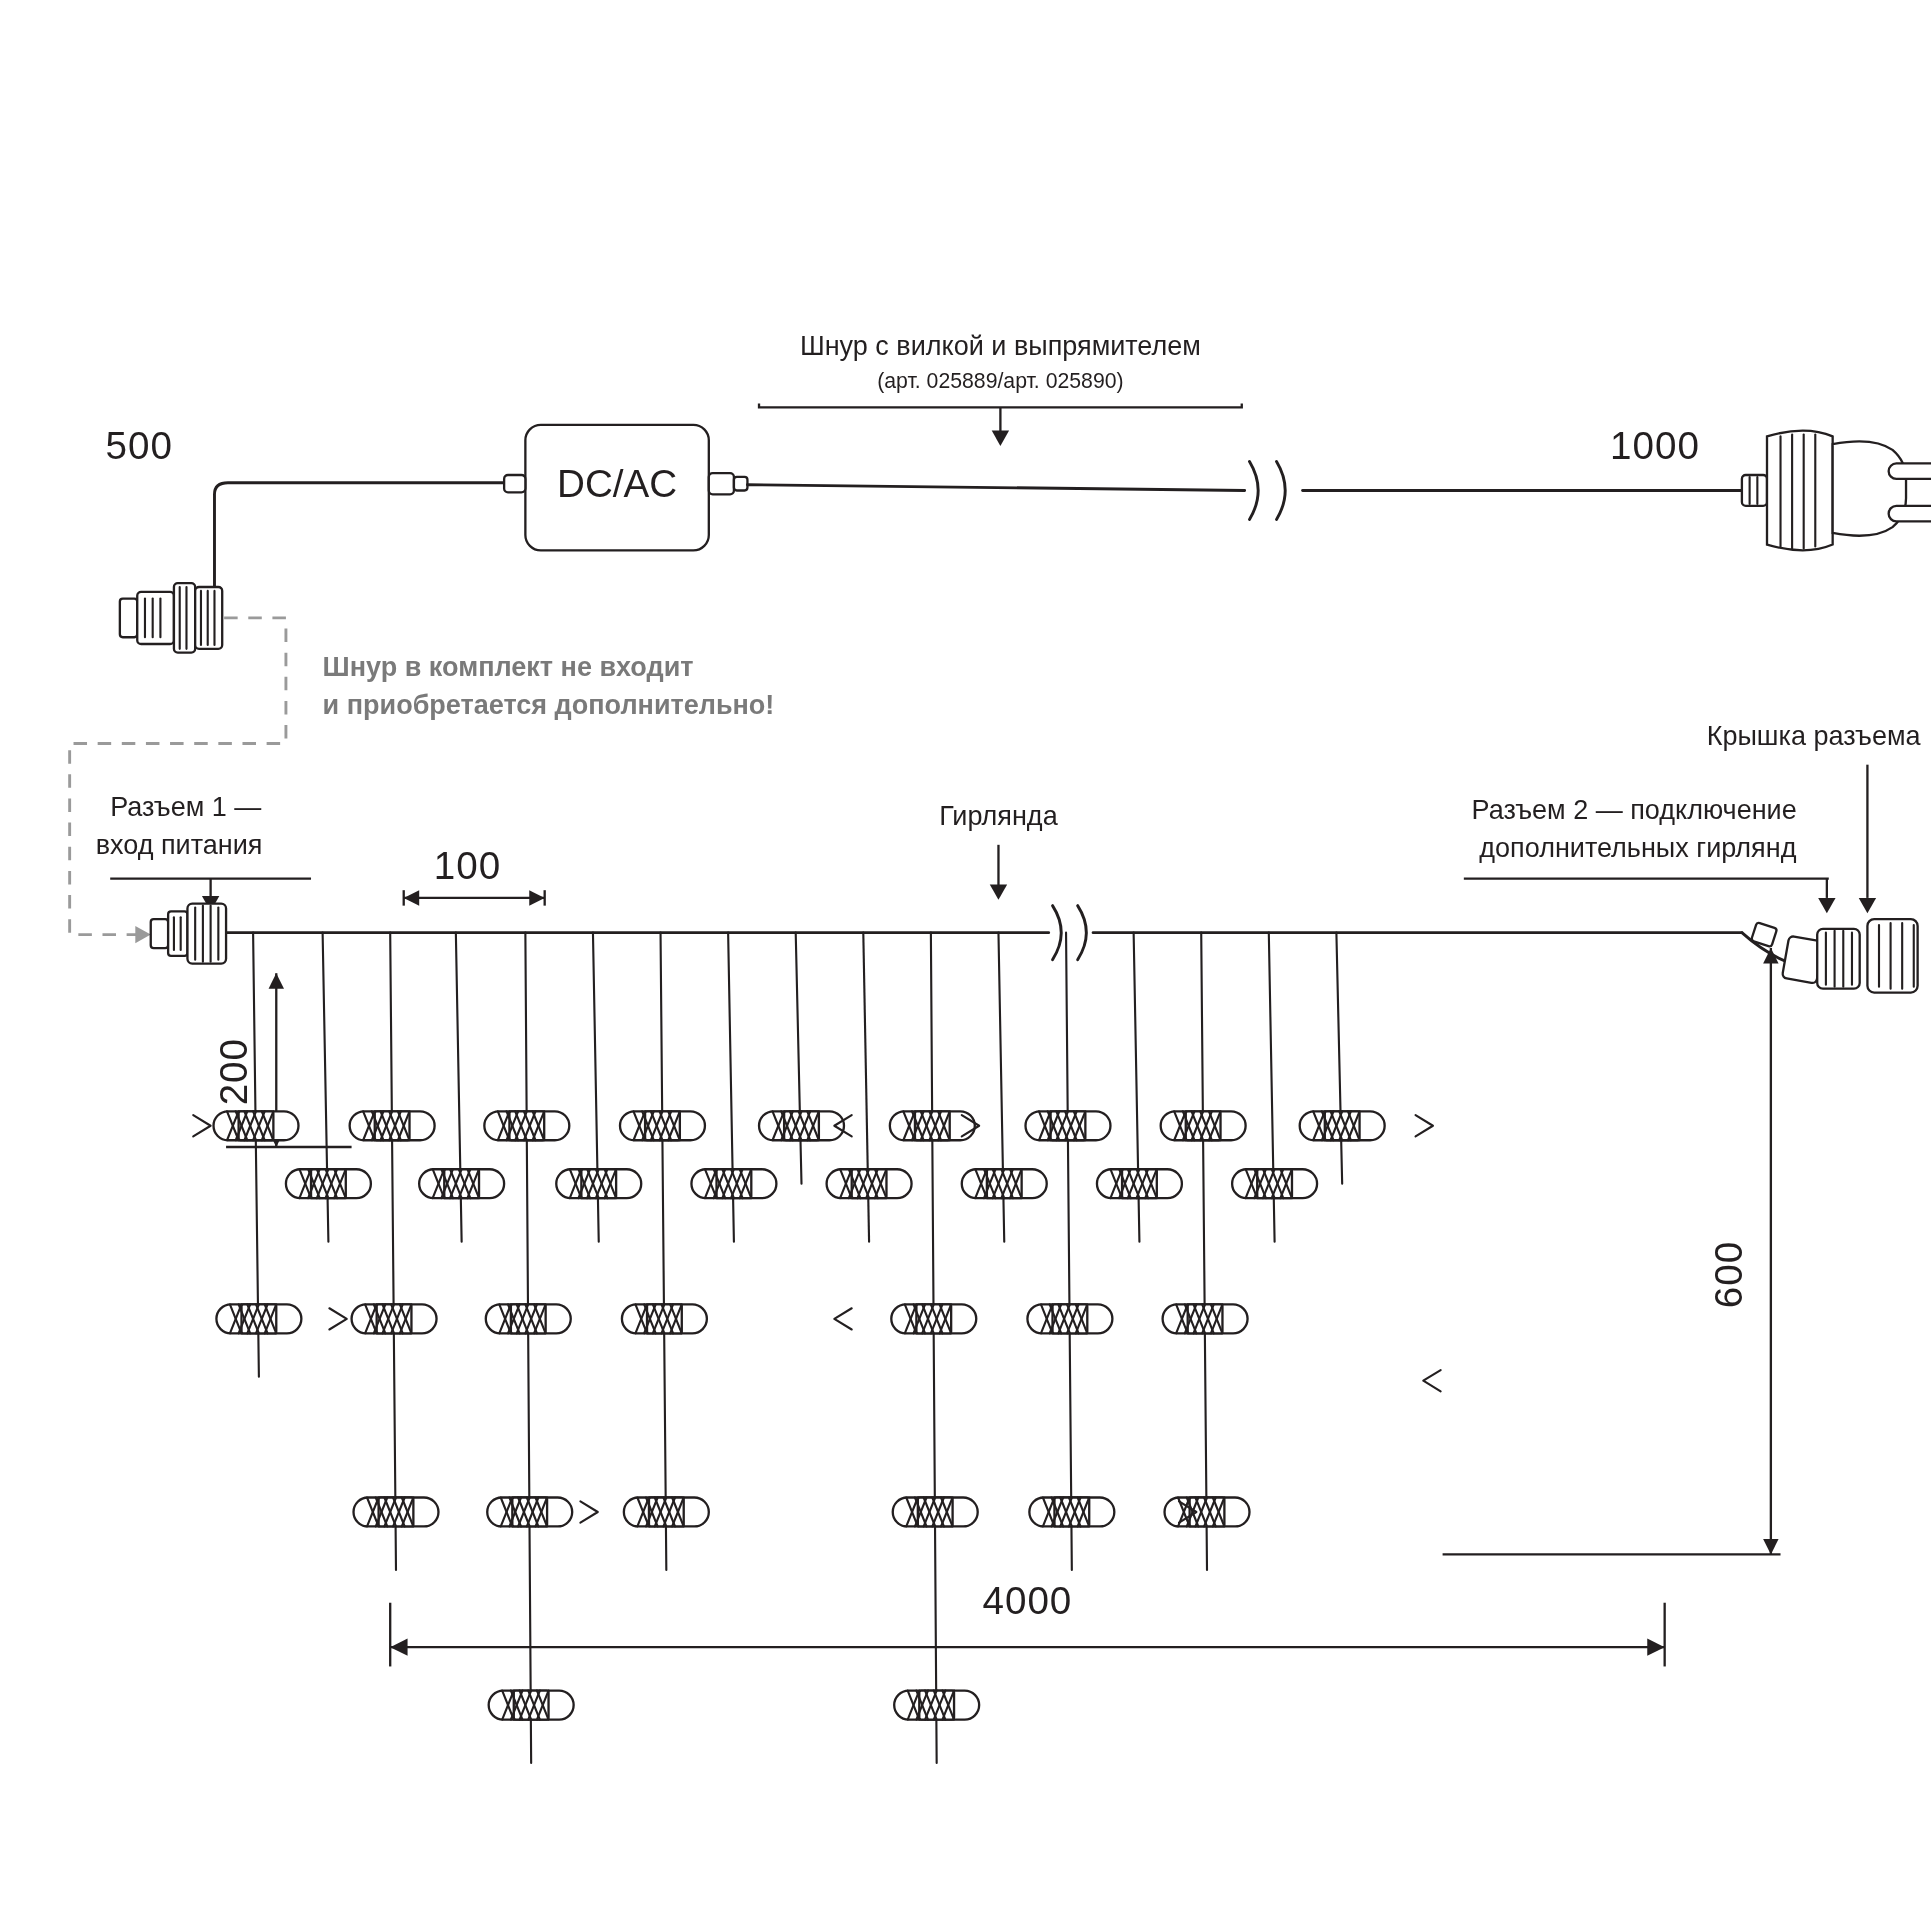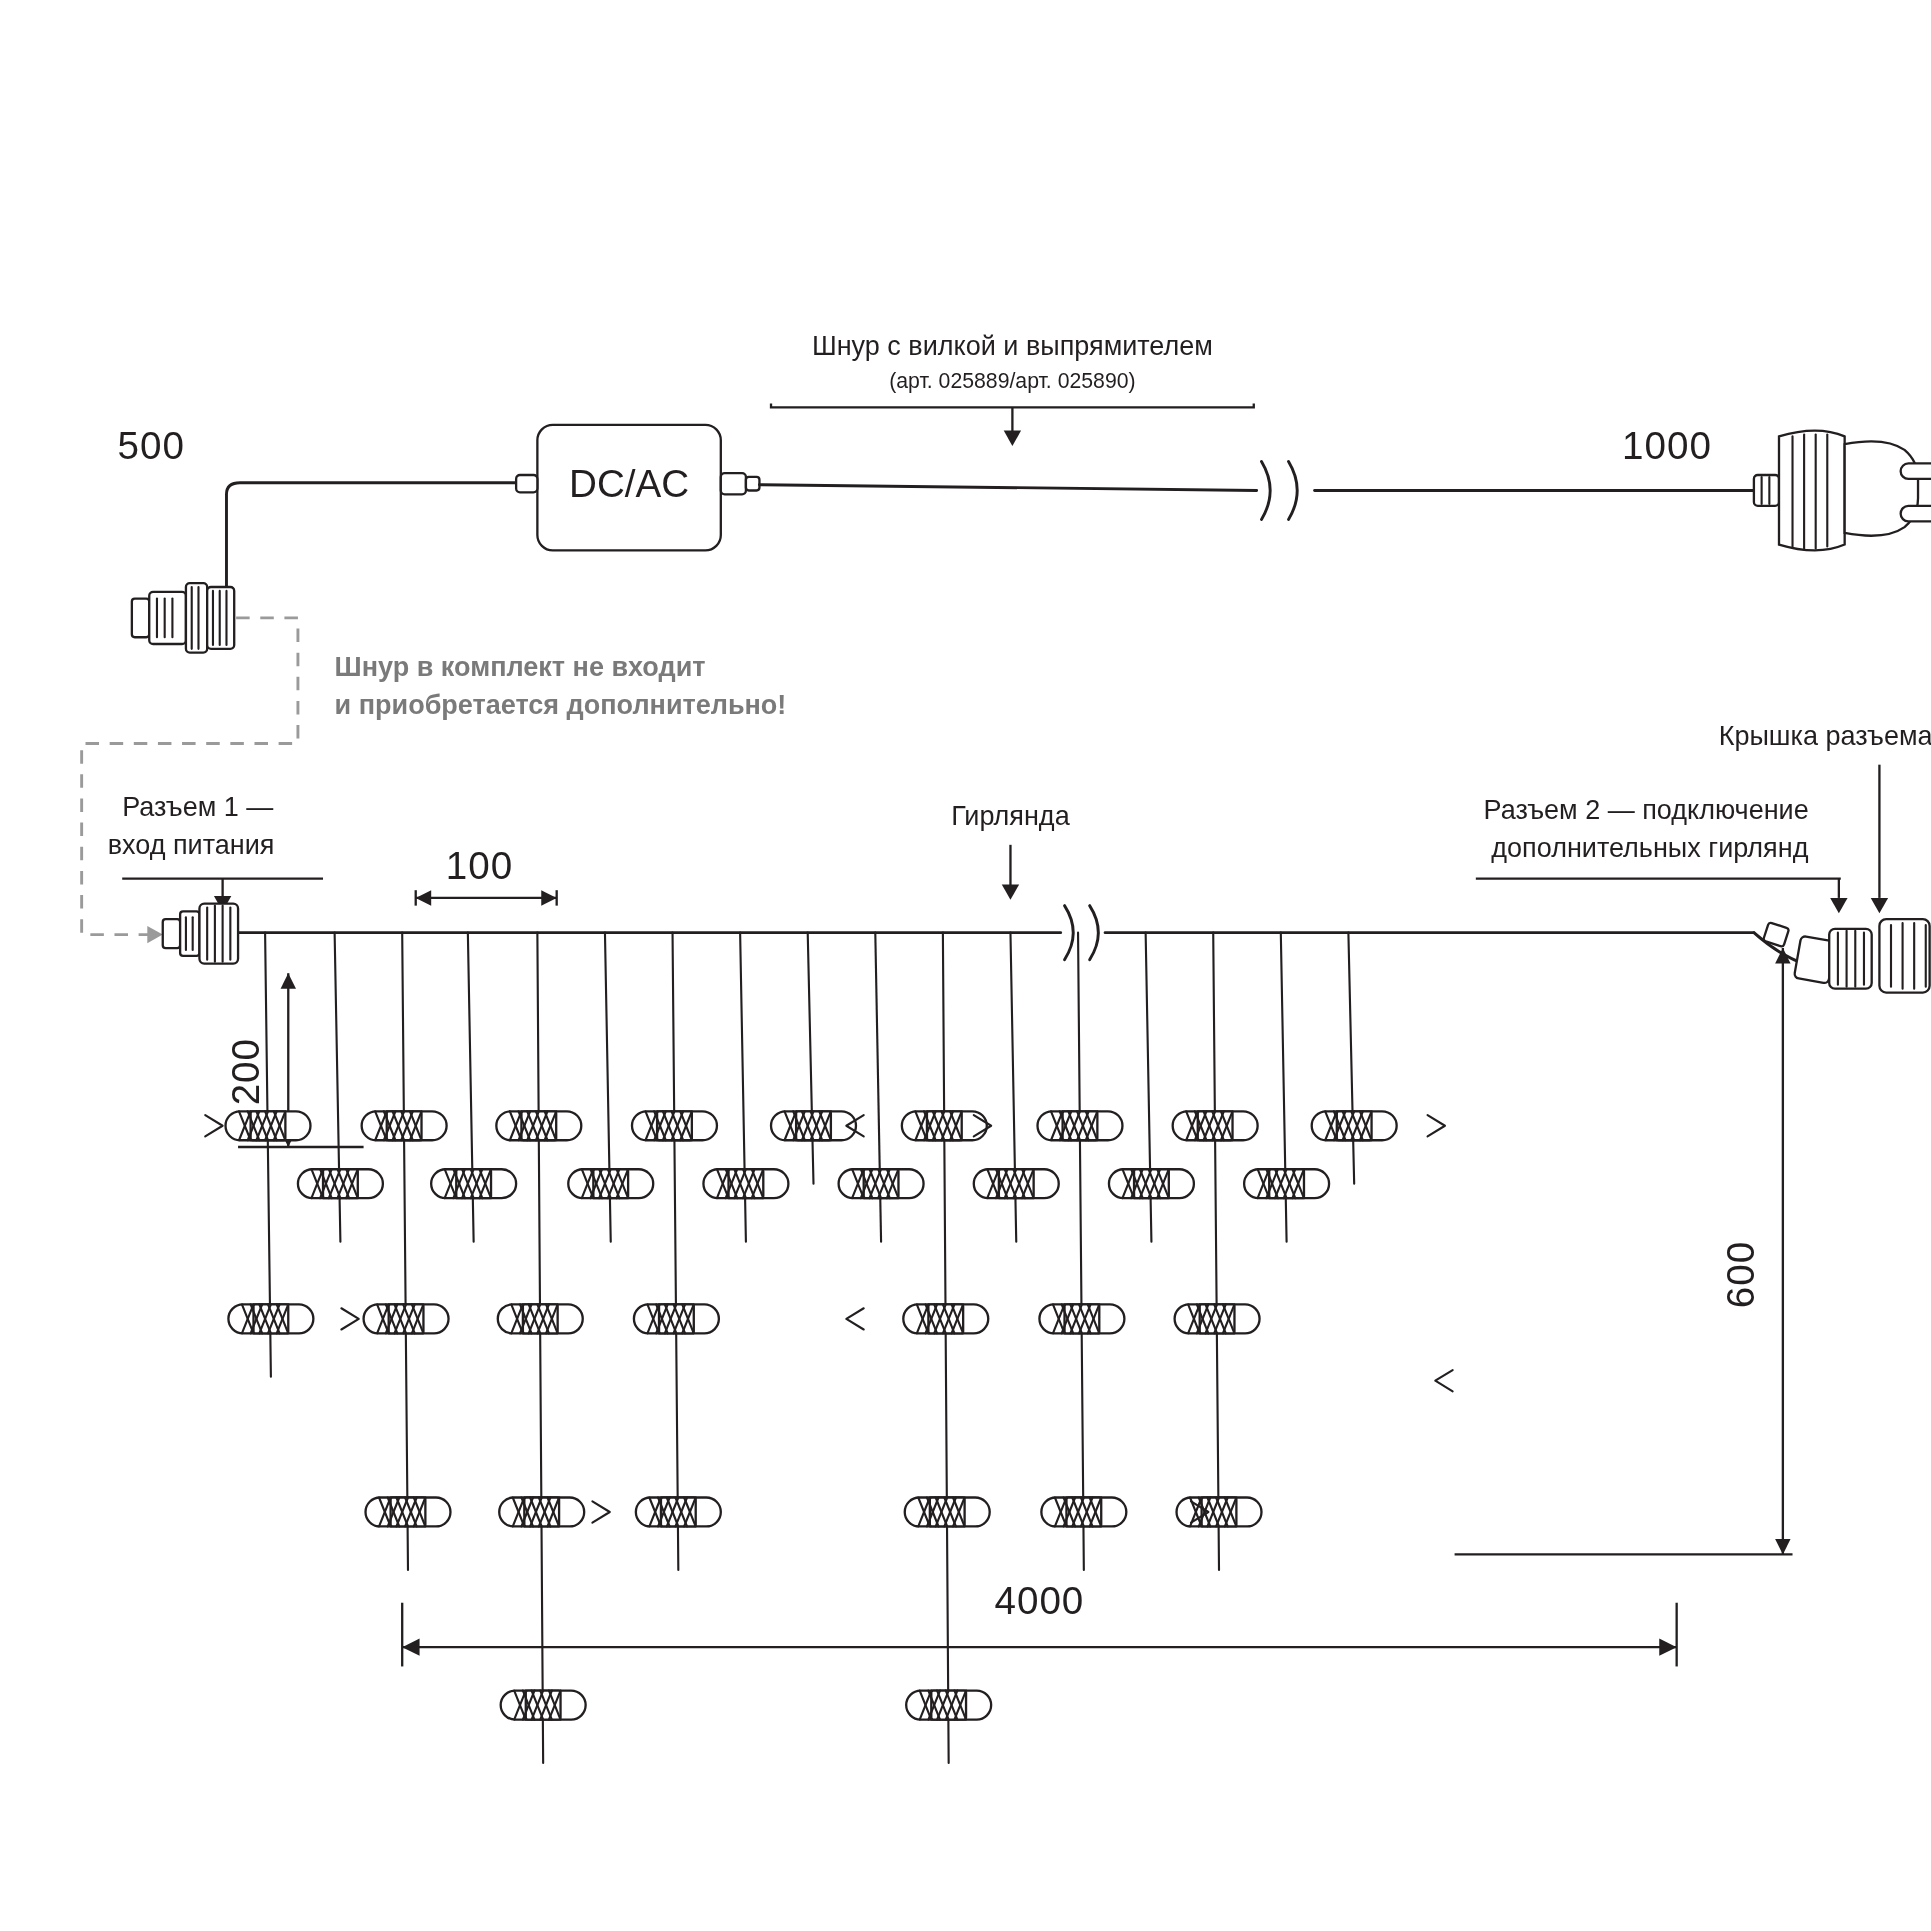--- a/index.html
+++ b/index.html
@@ -10,21 +10,21 @@
   body {
     width: 1931px;
     height: 1931px;
     font-family: "Liberation Sans", sans-serif;
     color: #231f20;
     position: relative;
     overflow: hidden;
   }
   #diagram-root {
     position: absolute;
-    left: 16px; top: 0;
+    left: 4px; top: 0;
     width: 1637px;
     height: 1931px;
   }
   svg.diagram {
     display: block;
     width: 1931px;
     height: 1931px;
   }
   .lbl {
     font-family: "Liberation Sans", sans-serif;

